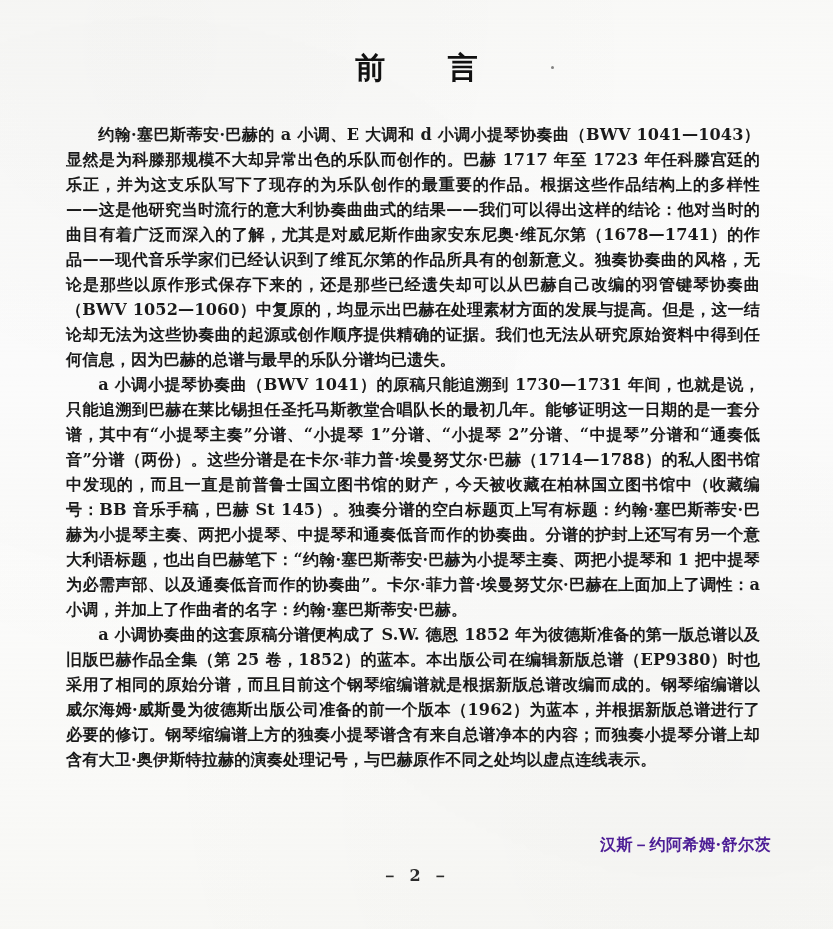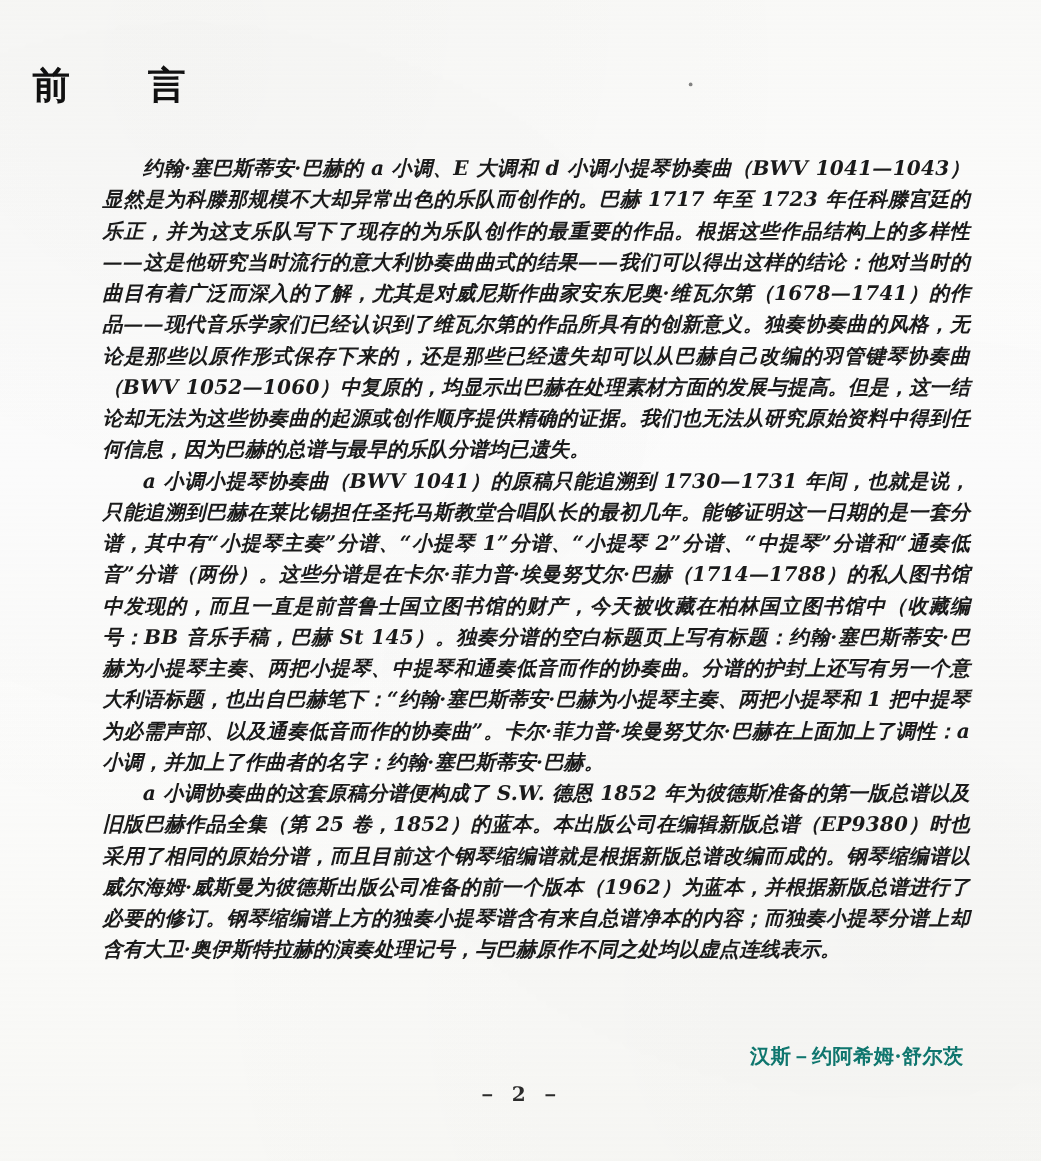--- a/index.html
+++ b/index.html
@@ -34,20 +34,21 @@
       radial-gradient(ellipse at 85% 78%, rgba(0,0,0,0.020) 0%, rgba(0,0,0,0) 60%),
       linear-gradient(180deg, rgba(250,250,248,0.9) 0%, rgba(255,255,255,0.5) 40%, rgba(249,249,246,0.9) 100%);
     mix-blend-mode: multiply;
   }
 
   .title-block {
     position: absolute;
     left: 0;
     right: 0;
     top: 48px;
+    text-align: center;
   }
   .title {
     display: inline-block;
     font-family: "DejaVu Serif", "Liberation Serif", serif;
     font-weight: bold;
     font-size: 30px;
     letter-spacing: 26px;
     text-indent: 26px;
     color: #111111;
   }
@@ -57,24 +58,23 @@
     top: 18px;
     width: 3px;
     height: 3px;
     background: #6d6d6d;
     border-radius: 50%;
     opacity: 0.85;
   }
 
   .body-block {
     position: absolute;
-    left: 82px;
+    left: 66px;
     top: 122px;
     width: 694px;
-    font-style: italic;
   }
 
   p.para {
     margin: 0;
     font-size: 16.1px;
     line-height: 25.0px;
     text-align: justify;
     text-justify: inter-character;
     text-indent: 2em;
     color: #1a1a1a;
@@ -86,21 +86,21 @@
     margin-top: 0px;
   }
 
   .signature {
     position: absolute;
     right: 62px;
     top: 834px;
     font-size: 16.1px;
     font-weight: 600;
     letter-spacing: 0.4px;
-    color: #0f766e;
+    color: #4c1d95;
     white-space: nowrap;
   }
 
   .page-number {
     position: absolute;
     left: 0;
     right: 0;
     top: 866px;
     text-align: center;
     font-size: 16px;

